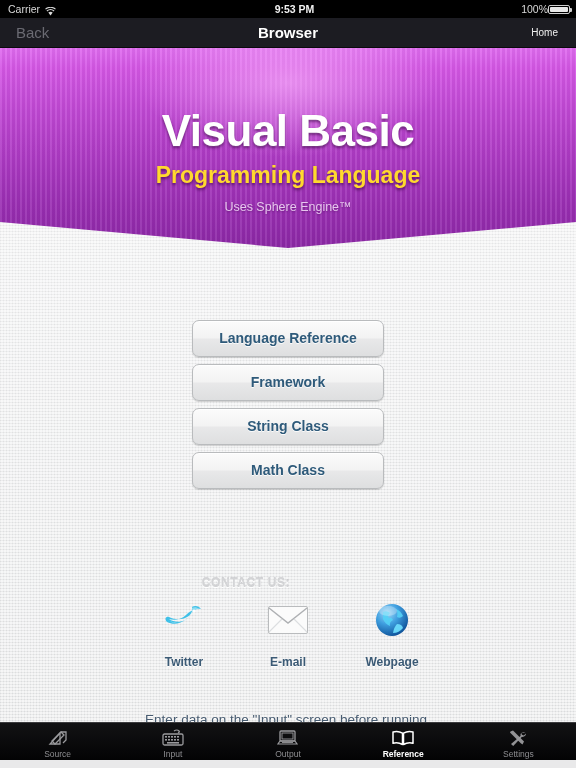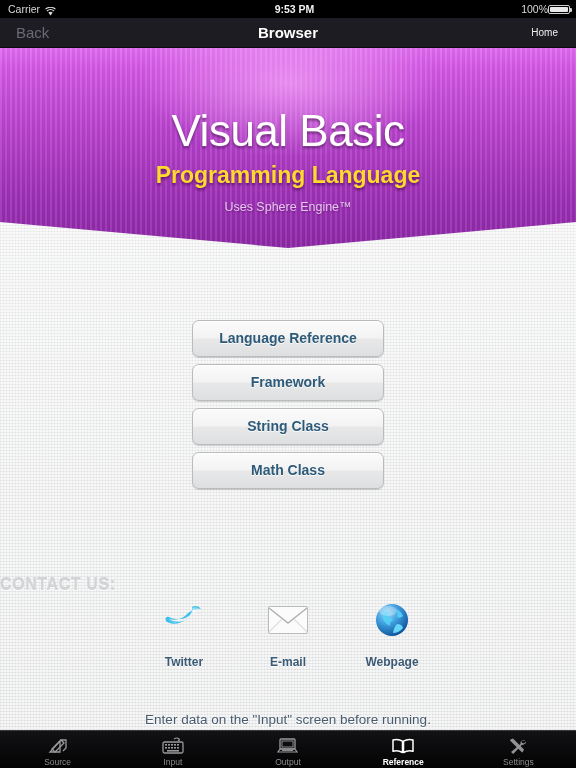--- a/index.html
+++ b/index.html
@@ -70,21 +70,21 @@
     overflow:hidden;
   }
   #banner .glow{
     position:absolute; top:-40px; left:50%; transform:translateX(-50%);
     width:300px; height:150px; border-radius:50%;
     background:radial-gradient(ellipse at center, rgba(255,190,255,0.55) 0%, rgba(255,190,255,0) 70%);
     pointer-events:none;
   }
   #banner .app-title{
     margin-top:58px;
-    font-size:44px; font-weight:normal; color:#ffffff;
+    font-size:44px; font-weight:bold; color:#ffffff;
     letter-spacing:-0.5px;
     text-shadow: 0 2px 3px rgba(60,0,70,0.65), 0 1px 0 rgba(255,255,255,0.25);
     position:relative;
   }
   #banner .app-subtitle{
     margin-top:6px;
     font-size:23px; font-weight:bold; color:#ffd92e;
     text-shadow: 0 2px 3px rgba(60,0,70,0.7);
     position:relative;
   }
@@ -109,22 +109,22 @@
     box-shadow: 0 1px 1px rgba(0,0,0,0.16), inset 0 1px 0 rgba(255,255,255,0.95);
     color:#2e5a7a;
     font-size:14px; font-weight:bold;
     text-align:center; line-height:35px;
     cursor:pointer;
     text-shadow:0 1px 0 rgba(255,255,255,0.85);
   }
 
   
   #contact-title{
-    position:absolute; top:528px; left:0; width:492px; text-align:left;
-    font-size:16px; font-weight:bold; letter-spacing:0.6px;
+    position:absolute; top:528px; left:0; width:492px; text-align:center;
+    font-size:12px; font-weight:bold; letter-spacing:0.6px;
     color:#d3d4d6;
     text-shadow: 0 1px 0 rgba(255,255,255,0.95), 0 -1px 0 rgba(150,150,155,0.35);
   }
   #contact-row{
     position:absolute; top:552px; left:0; width:576px;
     display:flex; justify-content:center; gap:34px;
   }
   .contact-item{ width:70px; text-align:center; cursor:pointer;}
   .contact-item .ico{ height:40px; display:flex; align-items:center; justify-content:center;}
   .contact-item .lbl{
@@ -134,21 +134,21 @@
 
   
   #footer-note{
     position:absolute; top:664px; left:0; width:576px; text-align:center;
     font-size:13.5px; color:#475b70;
     text-shadow:0 1px 0 rgba(255,255,255,0.9);
   }
 
   
   #tab-bar{
-    position:absolute; bottom:0; left:0; width:576px; height:38px;
+    position:absolute; bottom:8px; left:0; width:576px; height:38px;
     background:linear-gradient(180deg,#121214 0%, #030304 100%);
     border-top:1px solid #3c3c3f;
     display:flex;
     text-align:right;
   }
   .tab-item{
     flex:1; display:flex; flex-direction:column; align-items:center;
     justify-content:center; cursor:pointer; padding-top:2px;
   }
   .tab-item .tico{ height:20px; display:flex; align-items:flex-end; justify-content:center;}

